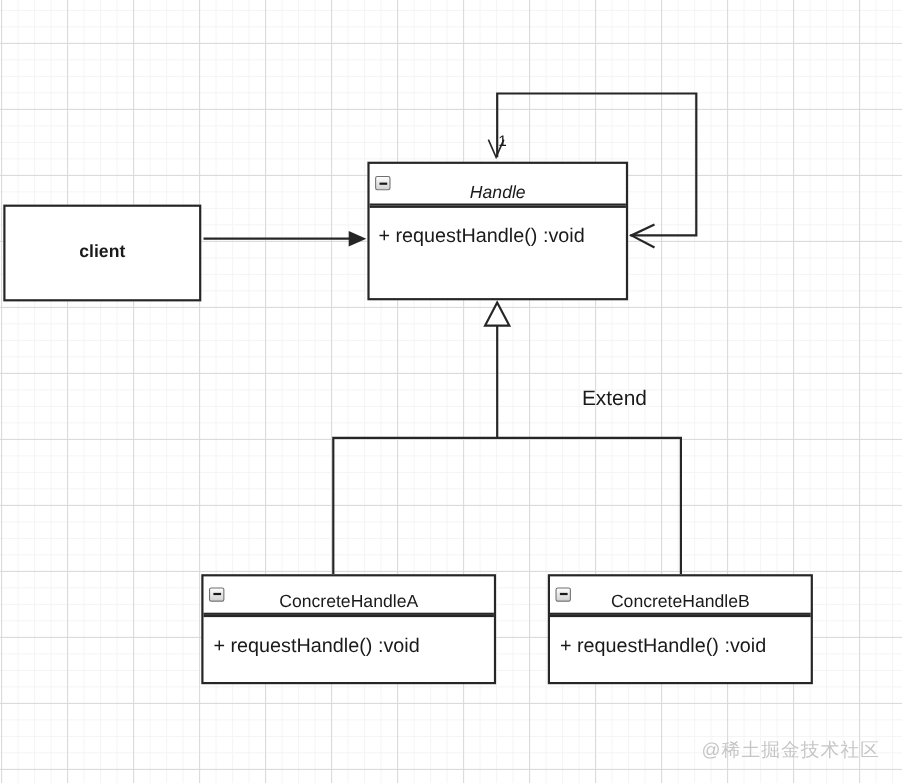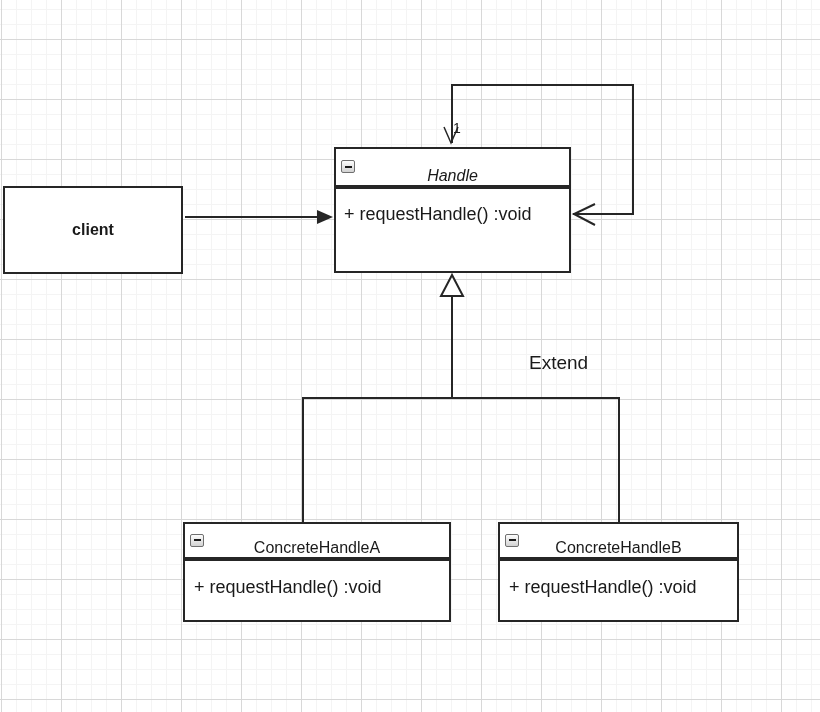--- a/index.html
+++ b/index.html
@@ -182,14 +182,15 @@
     </div>
     <div class="uml-sep"></div>
     <div class="uml-body">
       <span class="uml-member">+ requestHandle() :void</span>
     </div>
   </div>
 
   <div class="edge-label" id="label-multiplicity">1</div>
   <div class="edge-label" id="label-extend">Extend</div>
 
+  <div class="watermark">@稀土掘金技术社区</div>
 
 </div>
 
 </body></html>

